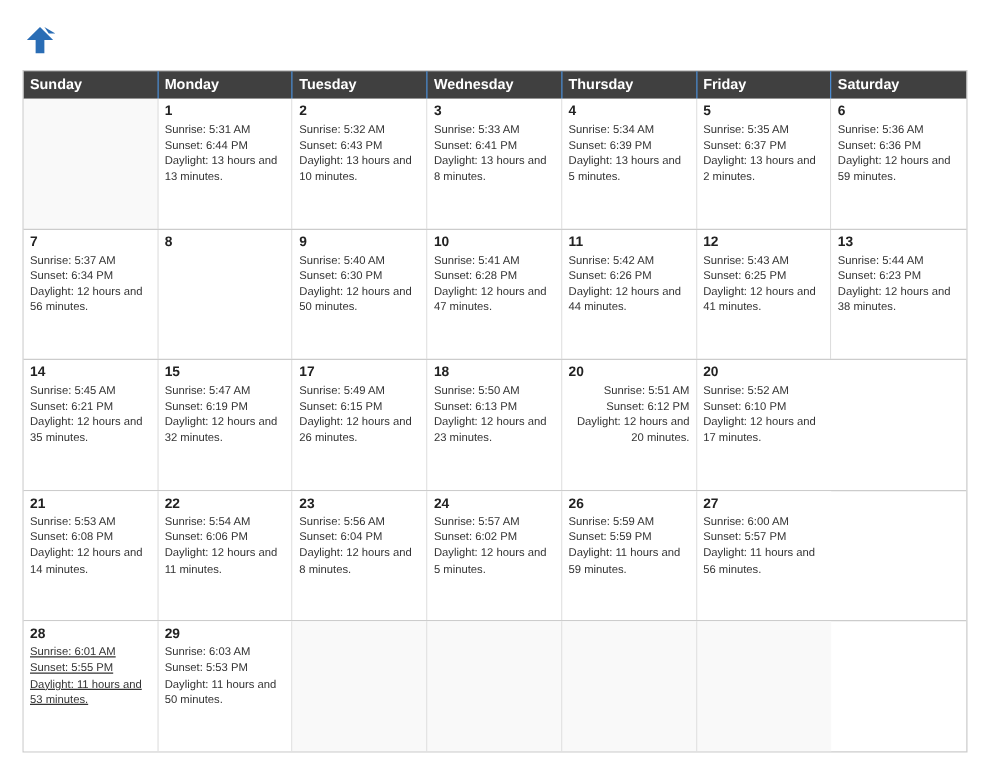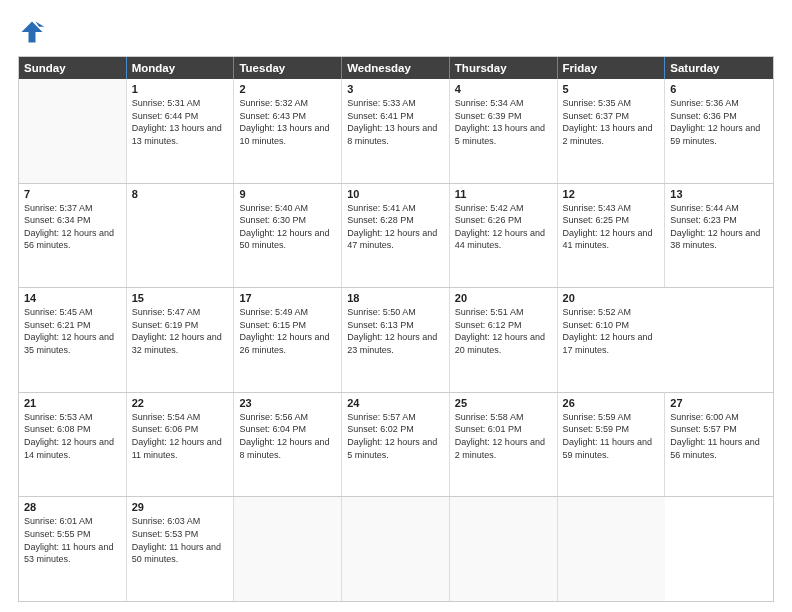--- a/index.html
+++ b/index.html
@@ -237,21 +237,21 @@
 Daylight: 12 hours and 26 minutes.</div>
           </div>
           <div class="cal-cell">
             <div class="day-number">18</div>
             <div class="day-info" style="white-space: pre-line;">Sunrise: 5:50 AM
 Sunset: 6:13 PM
 Daylight: 12 hours and 23 minutes.</div>
           </div>
           <div class="cal-cell">
             <div class="day-number">20</div>
-            <div class="day-info" style="white-space: pre-line;">Sunrise: 5:51 AM
+            <div class="day-info" style="white-space: pre-line; text-align: right;">Sunrise: 5:51 AM
 Sunset: 6:12 PM
 Daylight: 12 hours and 20 minutes.</div>
           </div>
           <div class="cal-cell">
             <div class="day-number">20</div>
             <div class="day-info" style="white-space: pre-line;">Sunrise: 5:52 AM
 Sunset: 6:10 PM
 Daylight: 12 hours and 17 minutes.</div>
           </div>
         </div>
@@ -274,42 +274,36 @@
 Sunset: 6:04 PM
 Daylight: 12 hours and 8 minutes.</div>
           </div>
           <div class="cal-cell">
             <div class="day-number">24</div>
             <div class="day-info" style="white-space: pre-line;">Sunrise: 5:57 AM
 Sunset: 6:02 PM
 Daylight: 12 hours and 5 minutes.</div>
           </div>
           <div class="cal-cell">
-            <div class="day-number">25</div>
-            <div class="day-info" style="white-space: pre-line;">Sunrise: 5:58 AM
-Sunset: 6:01 PM
-Daylight: 12 hours and 2 minutes.</div>
-          </div>
-          <div class="cal-cell">
             <div class="day-number">26</div>
             <div class="day-info" style="white-space: pre-line;">Sunrise: 5:59 AM
 Sunset: 5:59 PM
 Daylight: 11 hours and 59 minutes.</div>
           </div>
           <div class="cal-cell">
             <div class="day-number">27</div>
             <div class="day-info" style="white-space: pre-line;">Sunrise: 6:00 AM
 Sunset: 5:57 PM
 Daylight: 11 hours and 56 minutes.</div>
           </div>
         </div>
         <div class="cal-row">
           <div class="cal-cell">
             <div class="day-number">28</div>
-            <div class="day-info" style="white-space: pre-line;">Sunrise: 6:01 AM
+            <div class="day-info" style="white-space: pre-line; text-decoration: underline;">Sunrise: 6:01 AM
 Sunset: 5:55 PM
 Daylight: 11 hours and 53 minutes.</div>
           </div>
           <div class="cal-cell">
             <div class="day-number">29</div>
             <div class="day-info" style="white-space: pre-line;">Sunrise: 6:03 AM
 Sunset: 5:53 PM
 Daylight: 11 hours and 50 minutes.</div>
           </div>
           <div class="cal-cell empty"></div>

